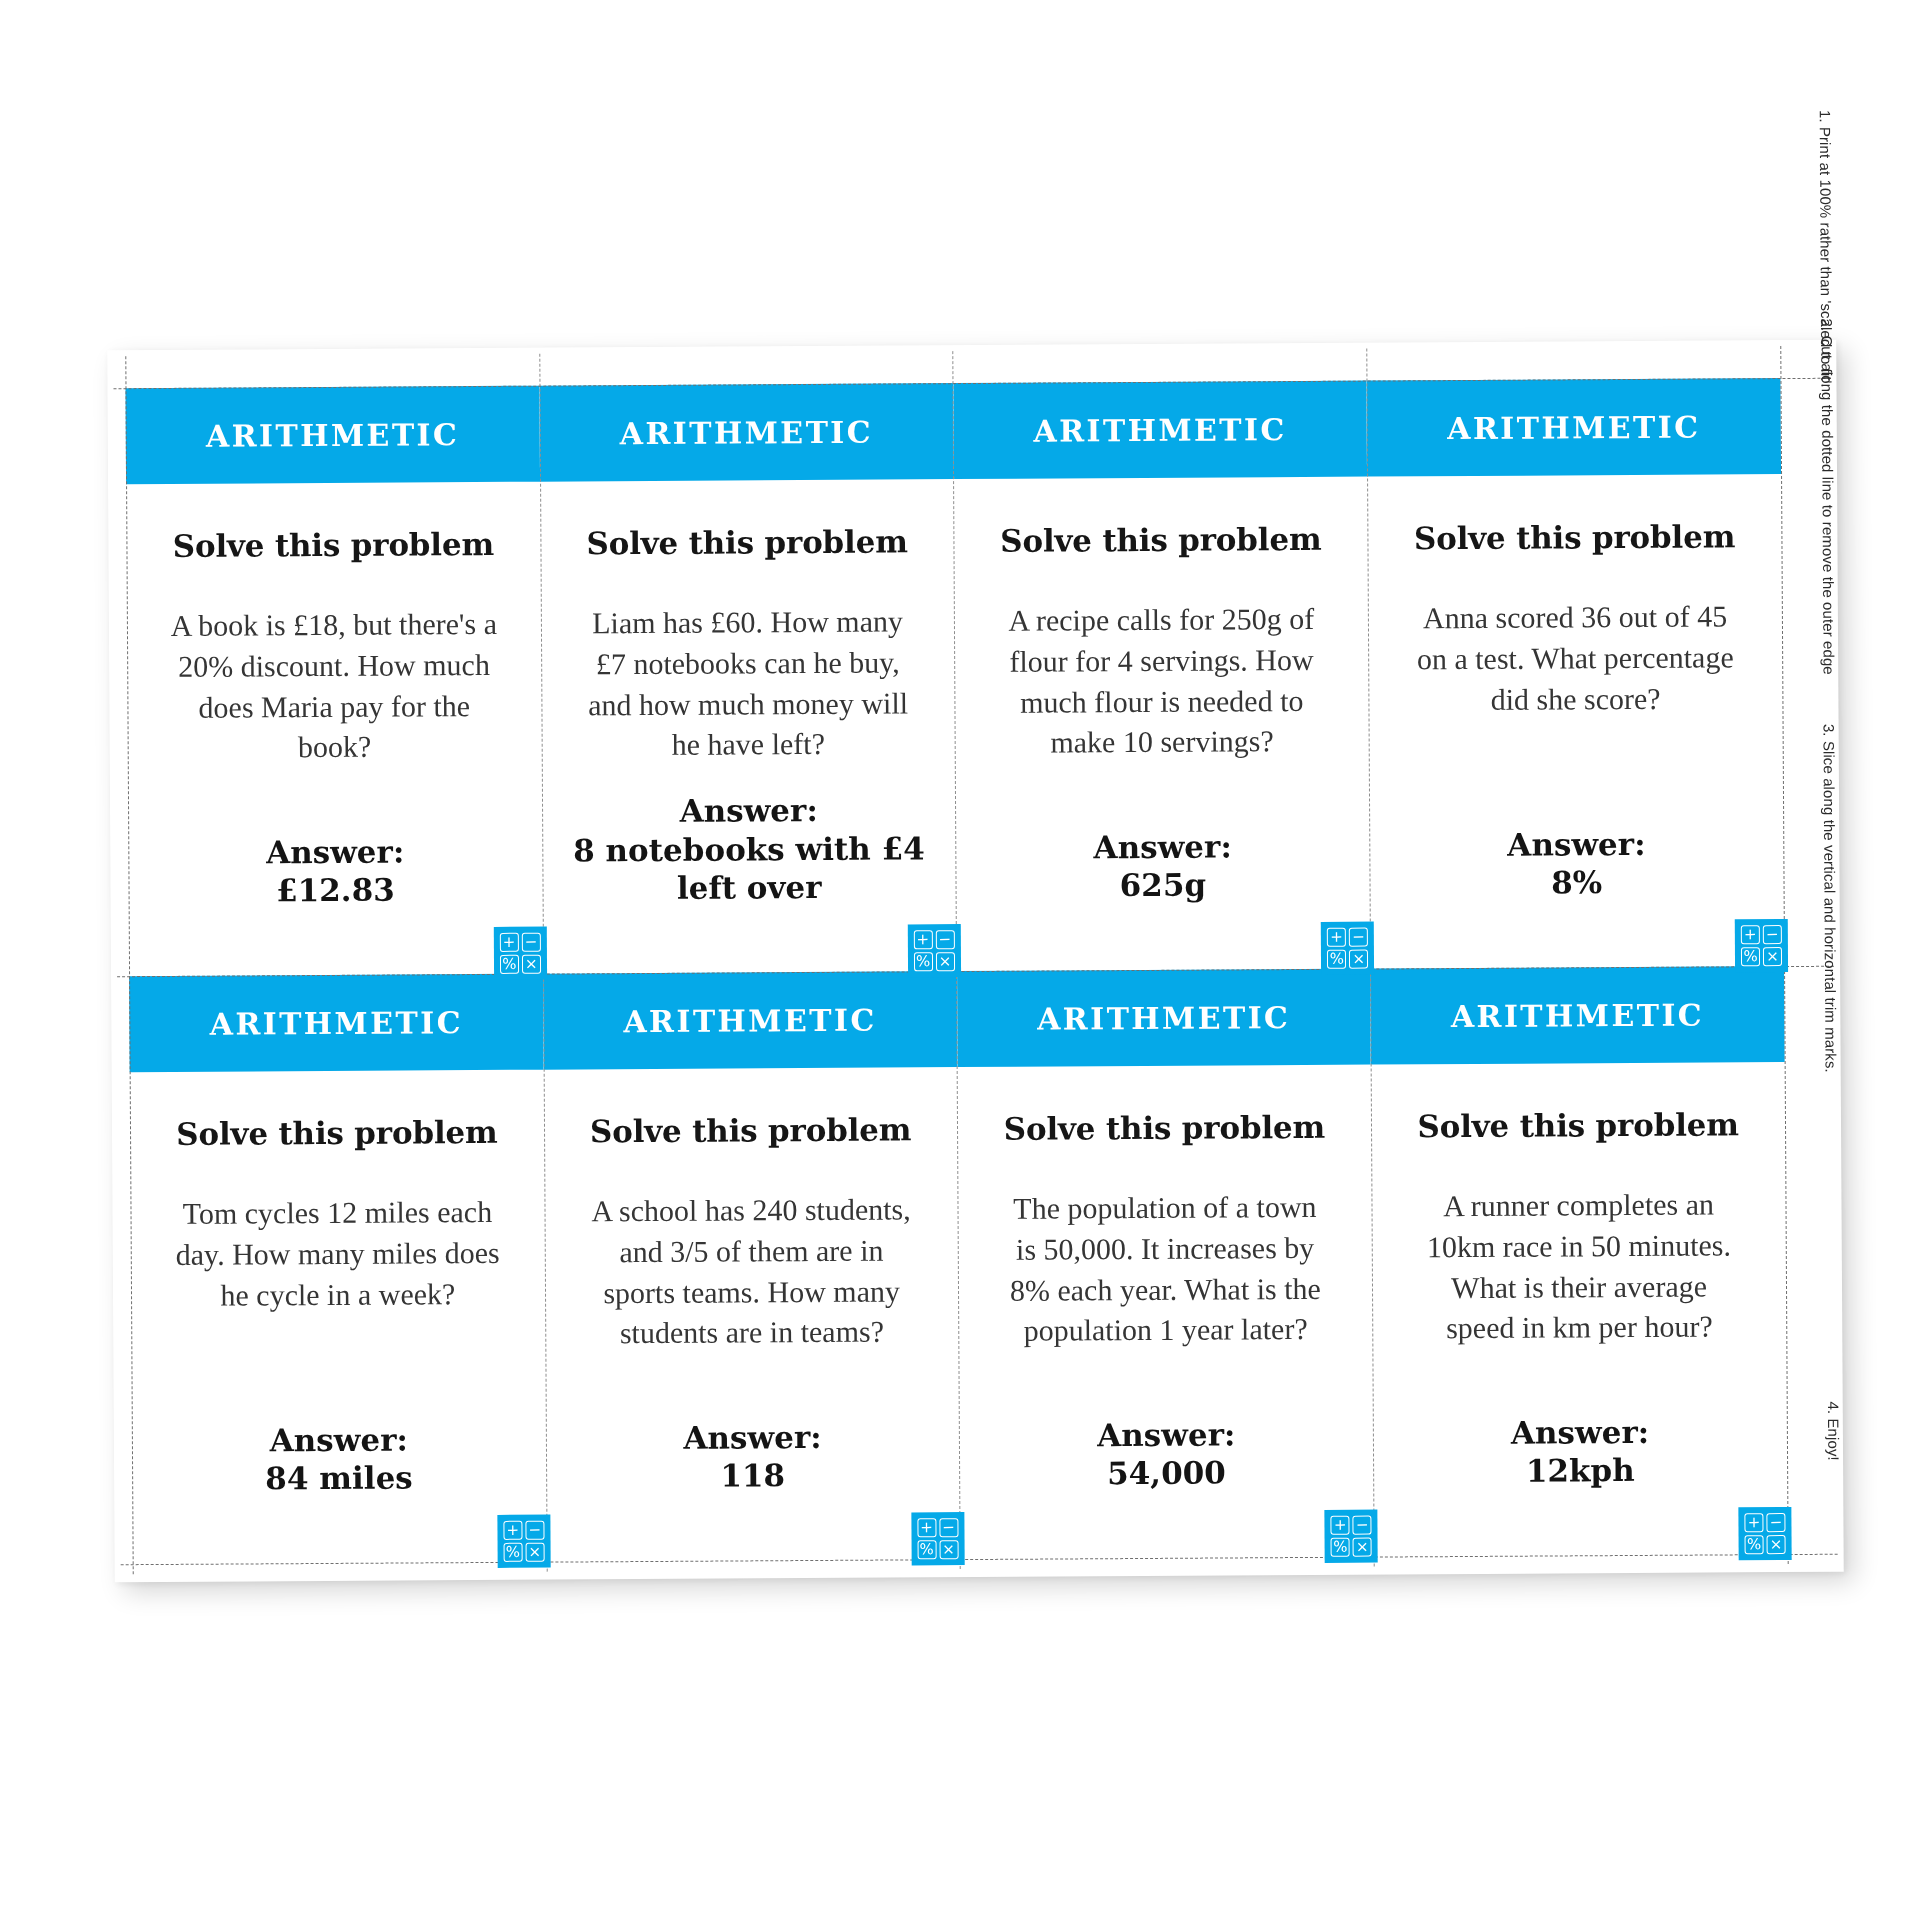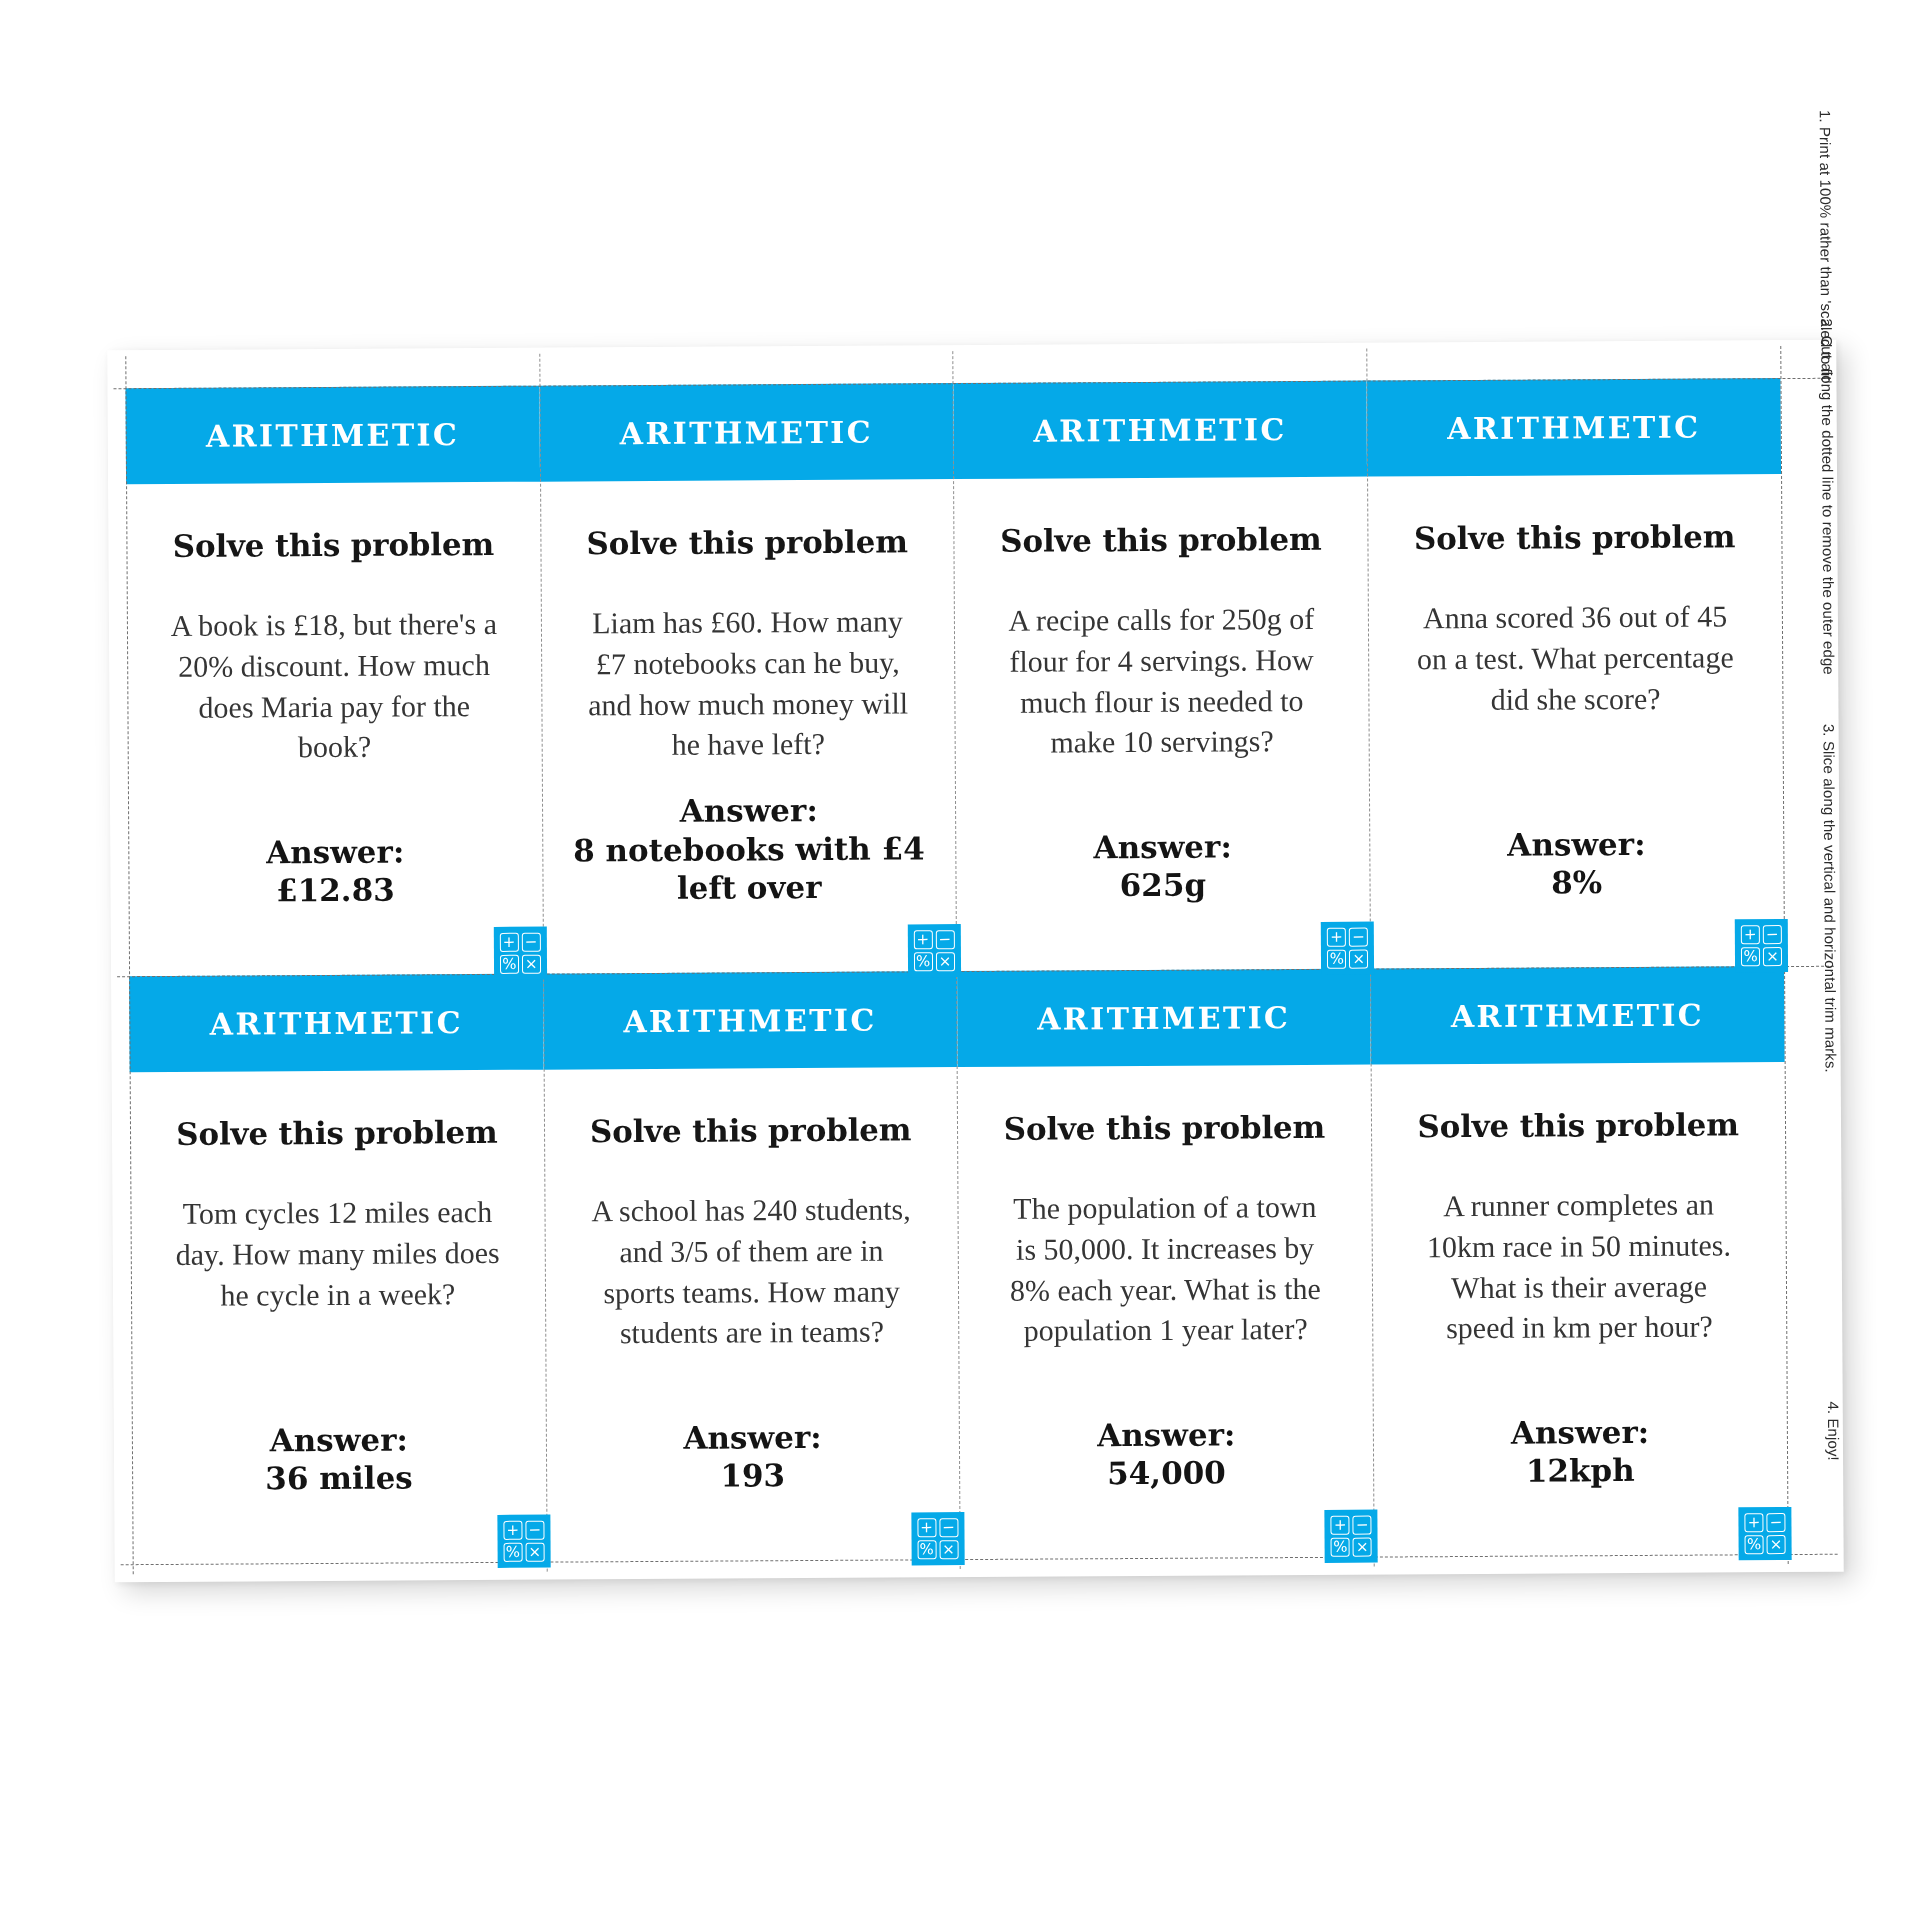--- a/index.html
+++ b/index.html
@@ -279,41 +279,41 @@
 
       <div class="card">
         <div class="card-header">
           <span class="card-header-text">ARITHMETIC</span>
         </div>
         <div class="card-body">
           <div class="card-prompt">Solve this problem</div>
           <div class="card-question">Tom cycles 12 miles each day. How many miles does he cycle in a week?</div>
           <div class="card-answer-block">
             <span class="card-answer-label">Answer:</span>
-            <span class="card-answer-value">36 miles</span>
+            <span class="card-answer-value">84 miles</span>
           </div>
           <div class="calc-icon">
             <span class="calc-key">+</span>
             <span class="calc-key">−</span>
             <span class="calc-key">%</span>
             <span class="calc-key">×</span>
           </div>
         </div>
       </div>
 
       <div class="card">
         <div class="card-header">
           <span class="card-header-text">ARITHMETIC</span>
         </div>
         <div class="card-body">
           <div class="card-prompt">Solve this problem</div>
           <div class="card-question">A school has 240 students, and 3/5 of them are in sports teams. How many students are in teams?</div>
           <div class="card-answer-block">
             <span class="card-answer-label">Answer:</span>
-            <span class="card-answer-value">193</span>
+            <span class="card-answer-value">118</span>
           </div>
           <div class="calc-icon">
             <span class="calc-key">+</span>
             <span class="calc-key">−</span>
             <span class="calc-key">%</span>
             <span class="calc-key">×</span>
           </div>
         </div>
       </div>
 

